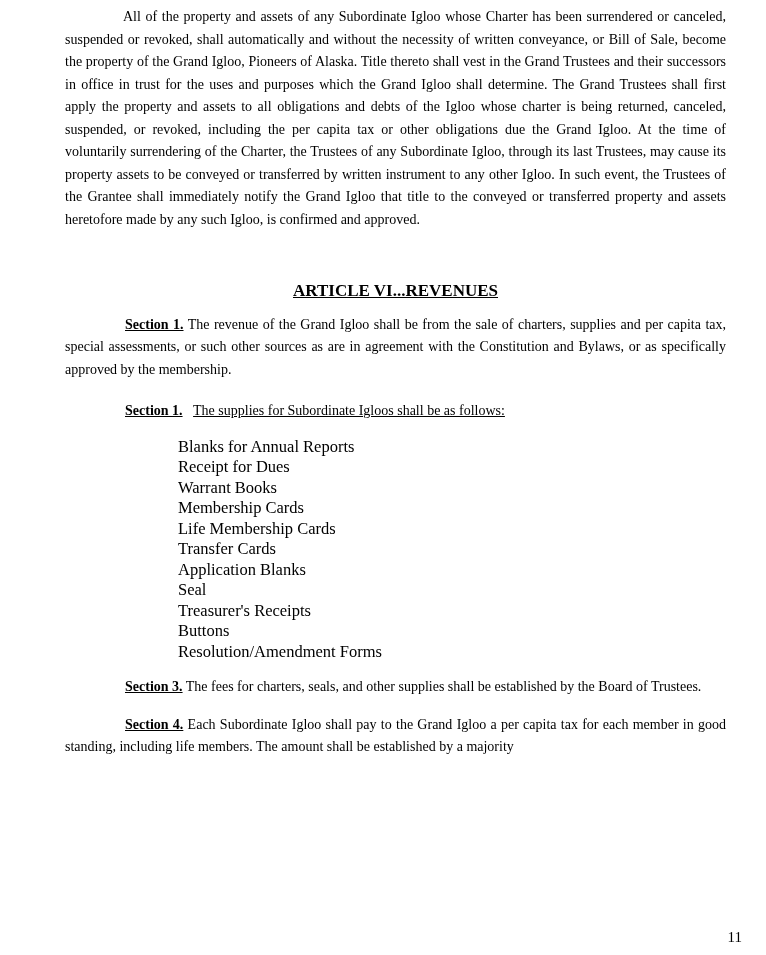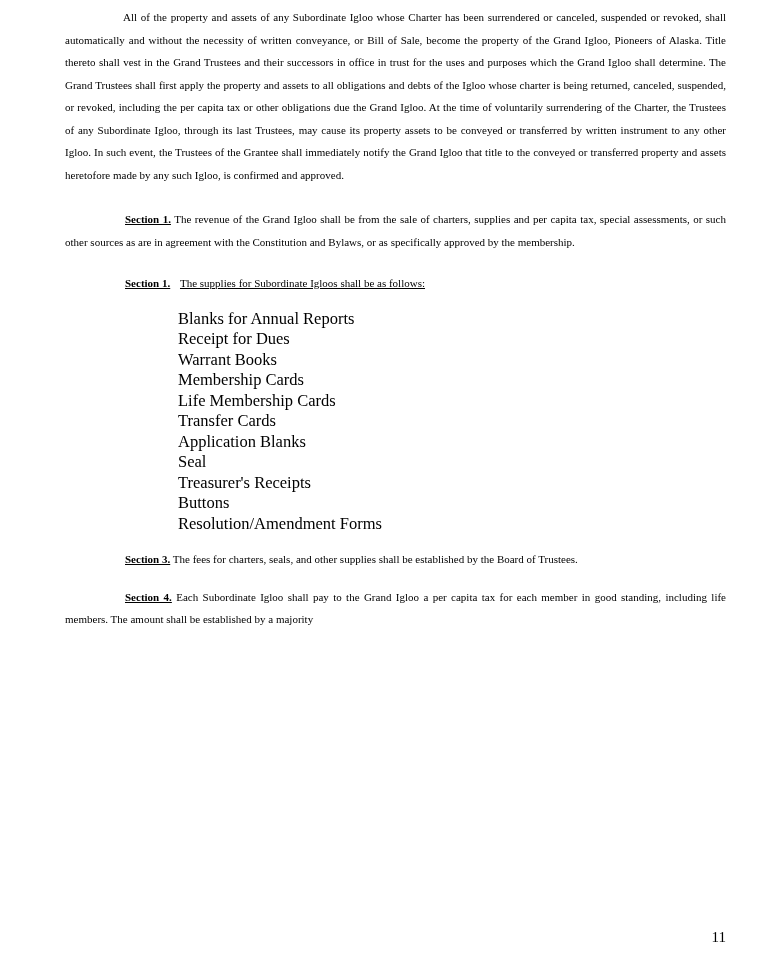--- a/index.html
+++ b/index.html
@@ -16,67 +16,70 @@
     overflow: hidden;
   }
   .page {
     position: absolute;
     inset: 0;
     padding: 6px 40px 0 65px;
     box-sizing: border-box;
   }
   .body-par {
     margin: 0;
-    font-size: 11px;
+    font-size: 14px;
     line-height: 22.5px;
     text-align: justify;
   }
   .first-par { text-indent: 58px; }
   .section-par { text-indent: 60px; }
   .article-heading {
     margin: 49px 0 0 0;
     font-size: 17px;
     font-weight: bold;
     line-height: 22.5px;
     text-align: center;
   }
   .article-heading .heading-text { text-decoration: underline; }
   .sec-label {
     font-weight: bold;
     text-decoration: underline;
   }
-  .sec1 { margin-top: 22px; font-family: Liberation Serif, serif; }
+  .sec1 { margin-top: 11px; font-family: Liberation Serif, serif; }
   .sec2 { margin-top: 19px; }
   .sec2 .sec-text { padding-left: 7px; text-decoration: underline; }
   .sec3 { margin-top: 14px; }
   .sec4 { margin-top: 15px; font-family: Liberation Serif, serif; }
   .supply-list {
     margin: 14px 0 0 113px;
   }
   .supply-item {
     font-size: 16.5px;
     line-height: 20.5px;
     white-space: nowrap;
   }
   .page-number {
     position: absolute;
     top: 929px;
-    right: 40px;
+    right: 24px;
     font-size: 15px;
     line-height: 16px;
     text-align: right;
   }
 </style>
 </head>
 <body>
 
 <div class="page">
 
   <p class="body-par first-par">All of the property and assets of any Subordinate Igloo whose Charter has been surrendered or canceled, suspended or revoked, shall automatically and without the necessity of written conveyance, or Bill of Sale, become the property of the Grand Igloo, Pioneers of Alaska. Title thereto shall vest in the Grand Trustees and their successors in office in trust for the uses and purposes which the Grand Igloo shall determine. The Grand Trustees shall first apply the property and assets to all obligations and debts of the Igloo whose charter is being returned, canceled, suspended, or revoked, including the per capita tax or other obligations due the Grand Igloo. At the time of voluntarily surrendering of the Charter, the Trustees of any Subordinate Igloo, through its last Trustees, may cause its property assets to be conveyed or transferred by written instrument to any other Igloo.  In such event, the Trustees of the Grantee shall immediately notify the Grand Igloo that title to the conveyed or transferred property and assets heretofore made by any such Igloo, is confirmed and approved.</p>
 
+  <h2 class="article-heading">
+    <span class="heading-text">ARTICLE VI...REVENUES</span>
+  </h2>
 
   <p class="body-par section-par sec1">
     <span class="sec-label">Section 1.</span>
     <span class="sec-text">The revenue of the Grand Igloo shall be from the sale of charters, supplies and per capita tax, special assessments, or such other sources as are in agreement with the Constitution and Bylaws, or as specifically approved by the membership.</span>
   </p>
 
   <p class="body-par section-par sec2">
     <span class="sec-label">Section 1.</span>
     <span class="sec-text">The supplies for Subordinate Igloos shall be as follows:</span>
   </p>

